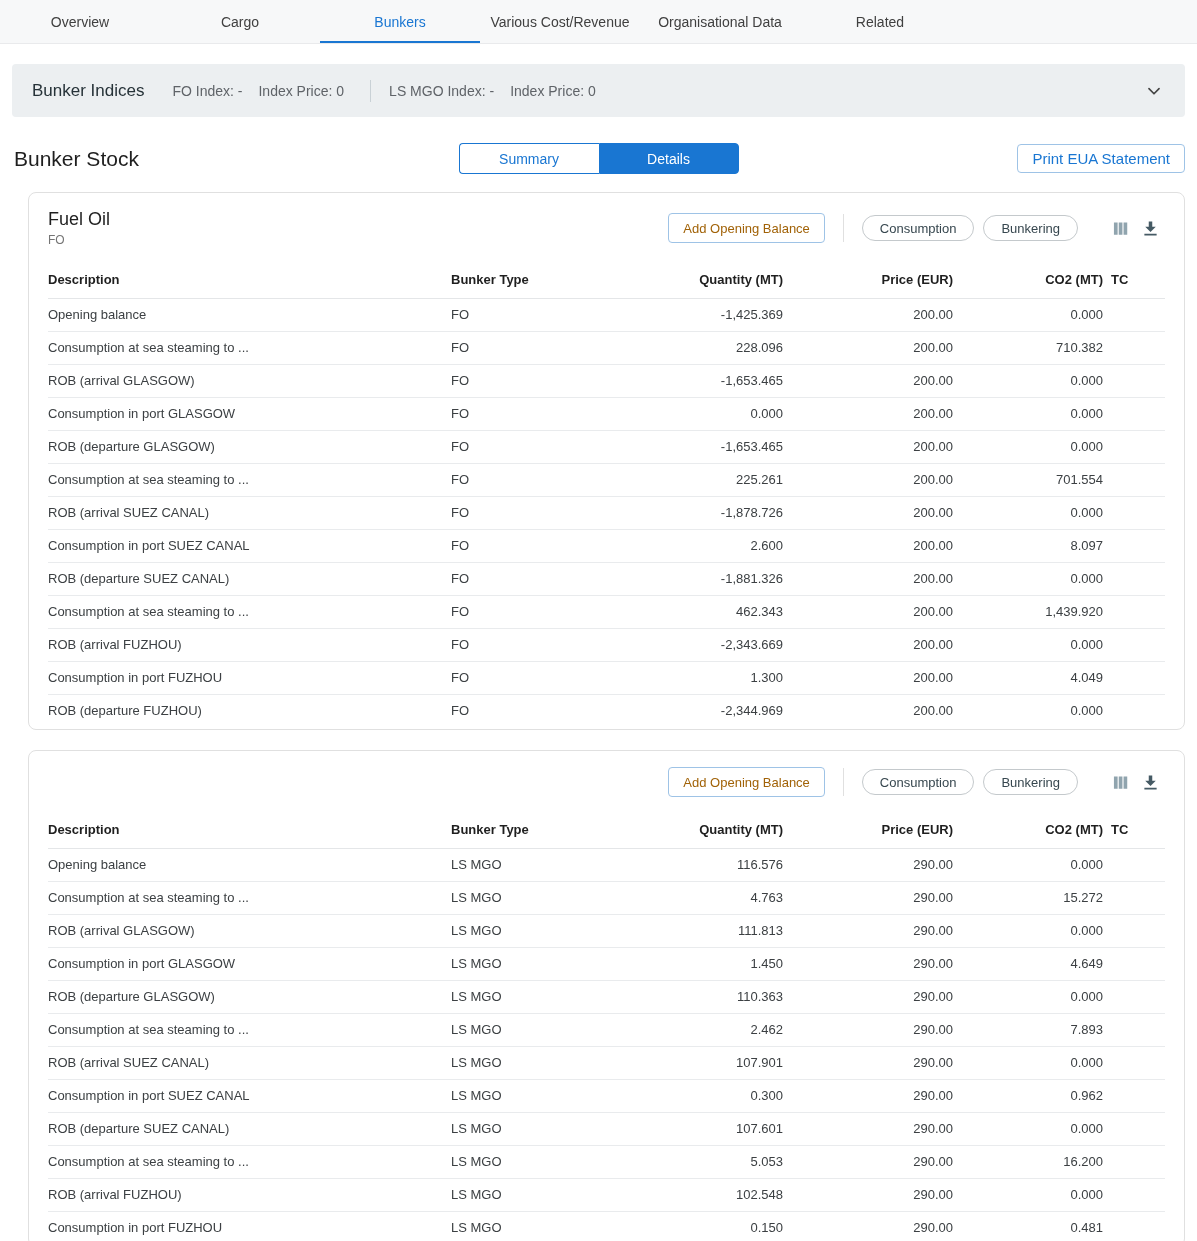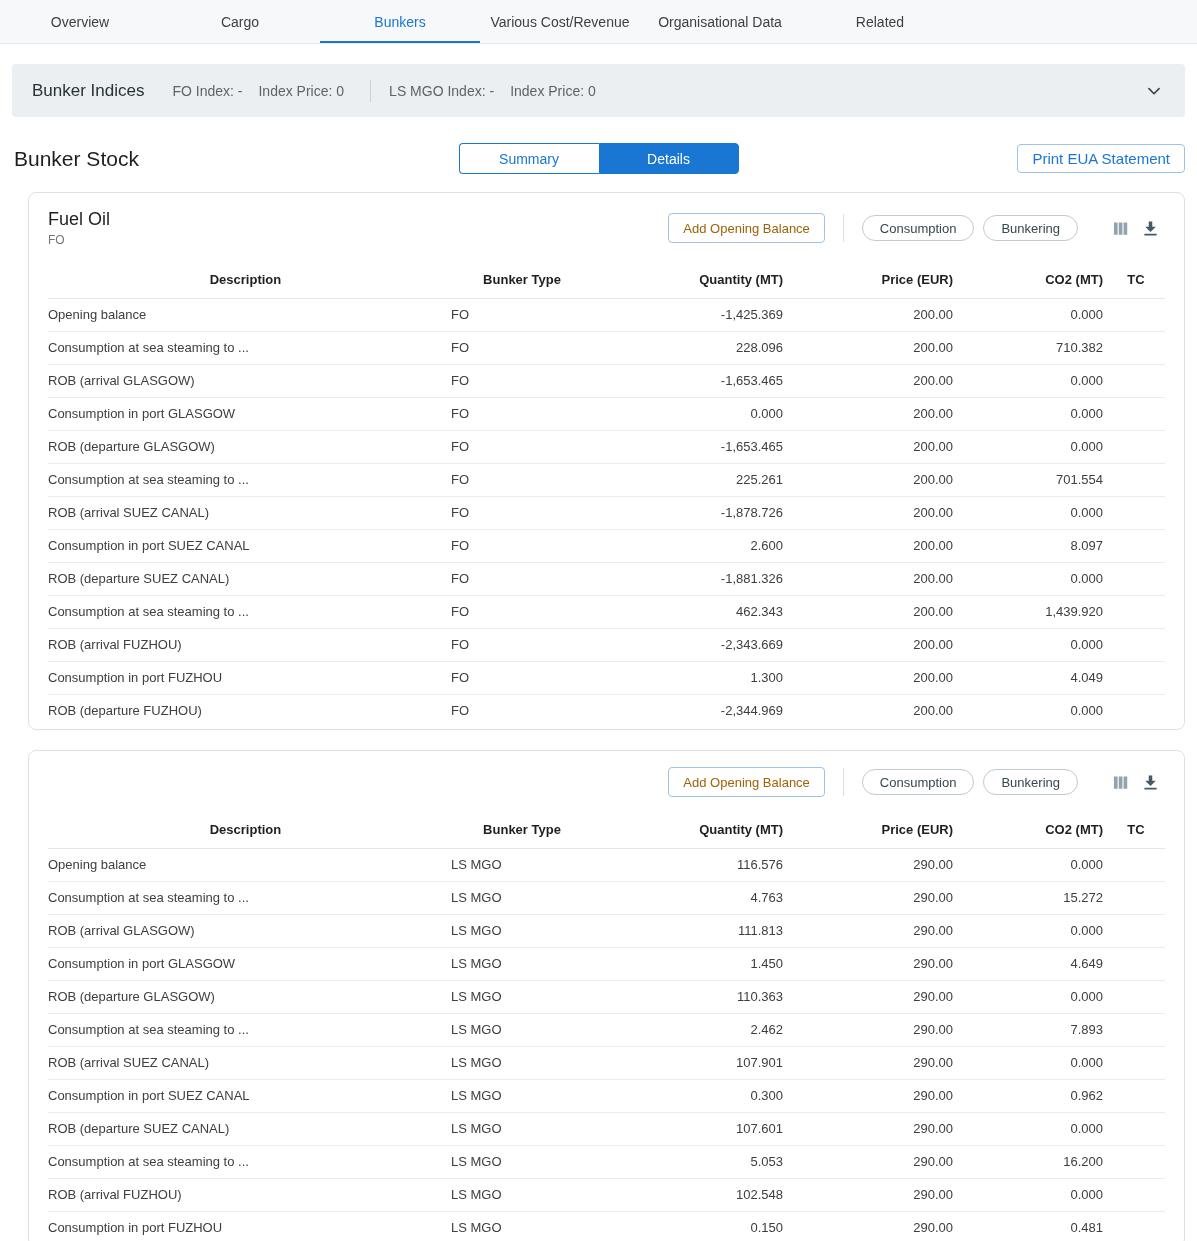--- a/index.html
+++ b/index.html
@@ -143,21 +143,21 @@
   col.c-desc  { width: auto; }
   col.c-type  { width: 150px; }
   col.c-qty   { width: 190px; }
   col.c-price { width: 170px; }
   col.c-co2   { width: 150px; }
   col.c-tc    { width: 58px; }
   th {
     font-size: 13px;
     font-weight: 700;
     color: #1f1f1f;
-    text-align: center;
+    text-align: left;
     padding: 9px 4px 11px 4px;
     border-bottom: 1px solid #e4e6e8;
     white-space: nowrap;
   }
   th:first-child { padding-left: 0; }
   td {
     font-size: 13px;
     color: #3c4043;
     padding: 8px 4px 9px 4px;
     border-bottom: 1px solid #e9ebed;

